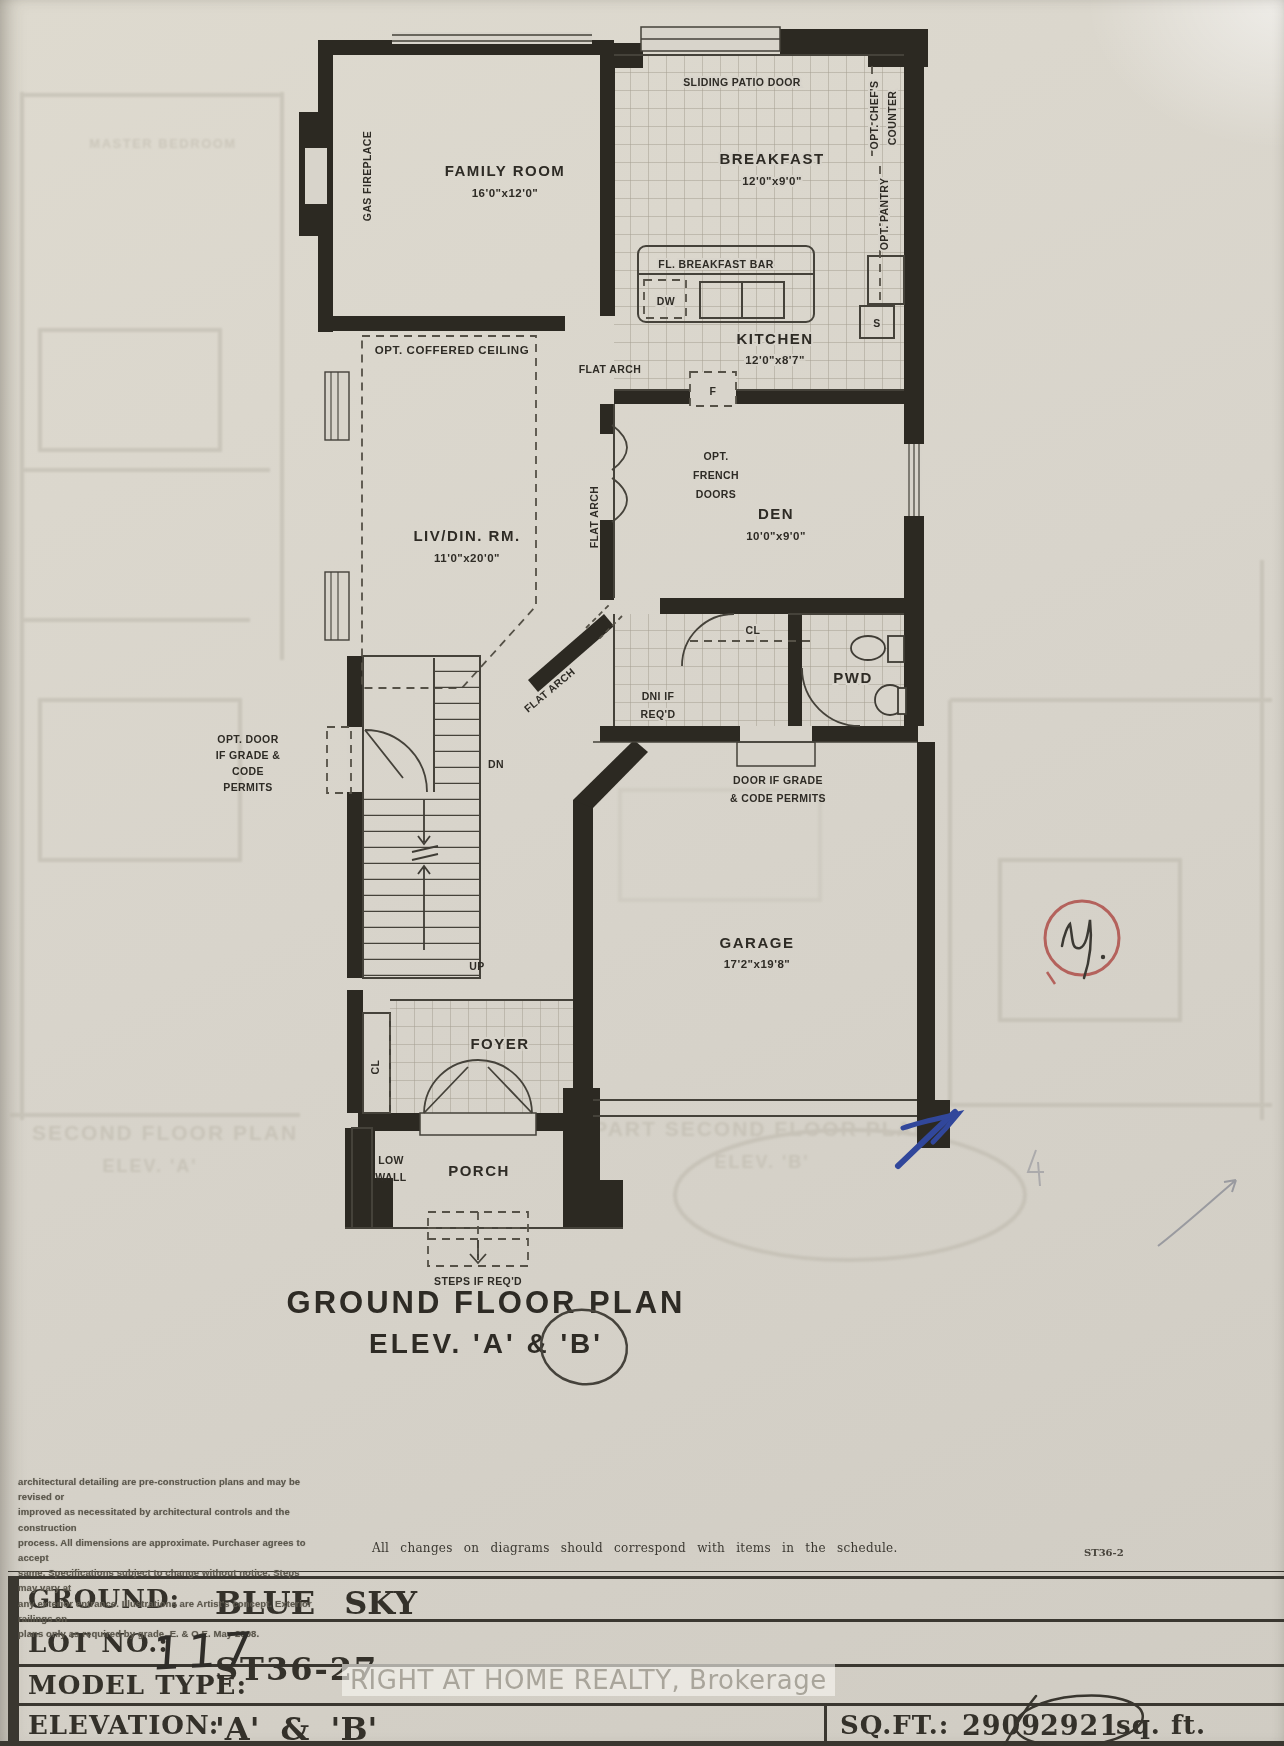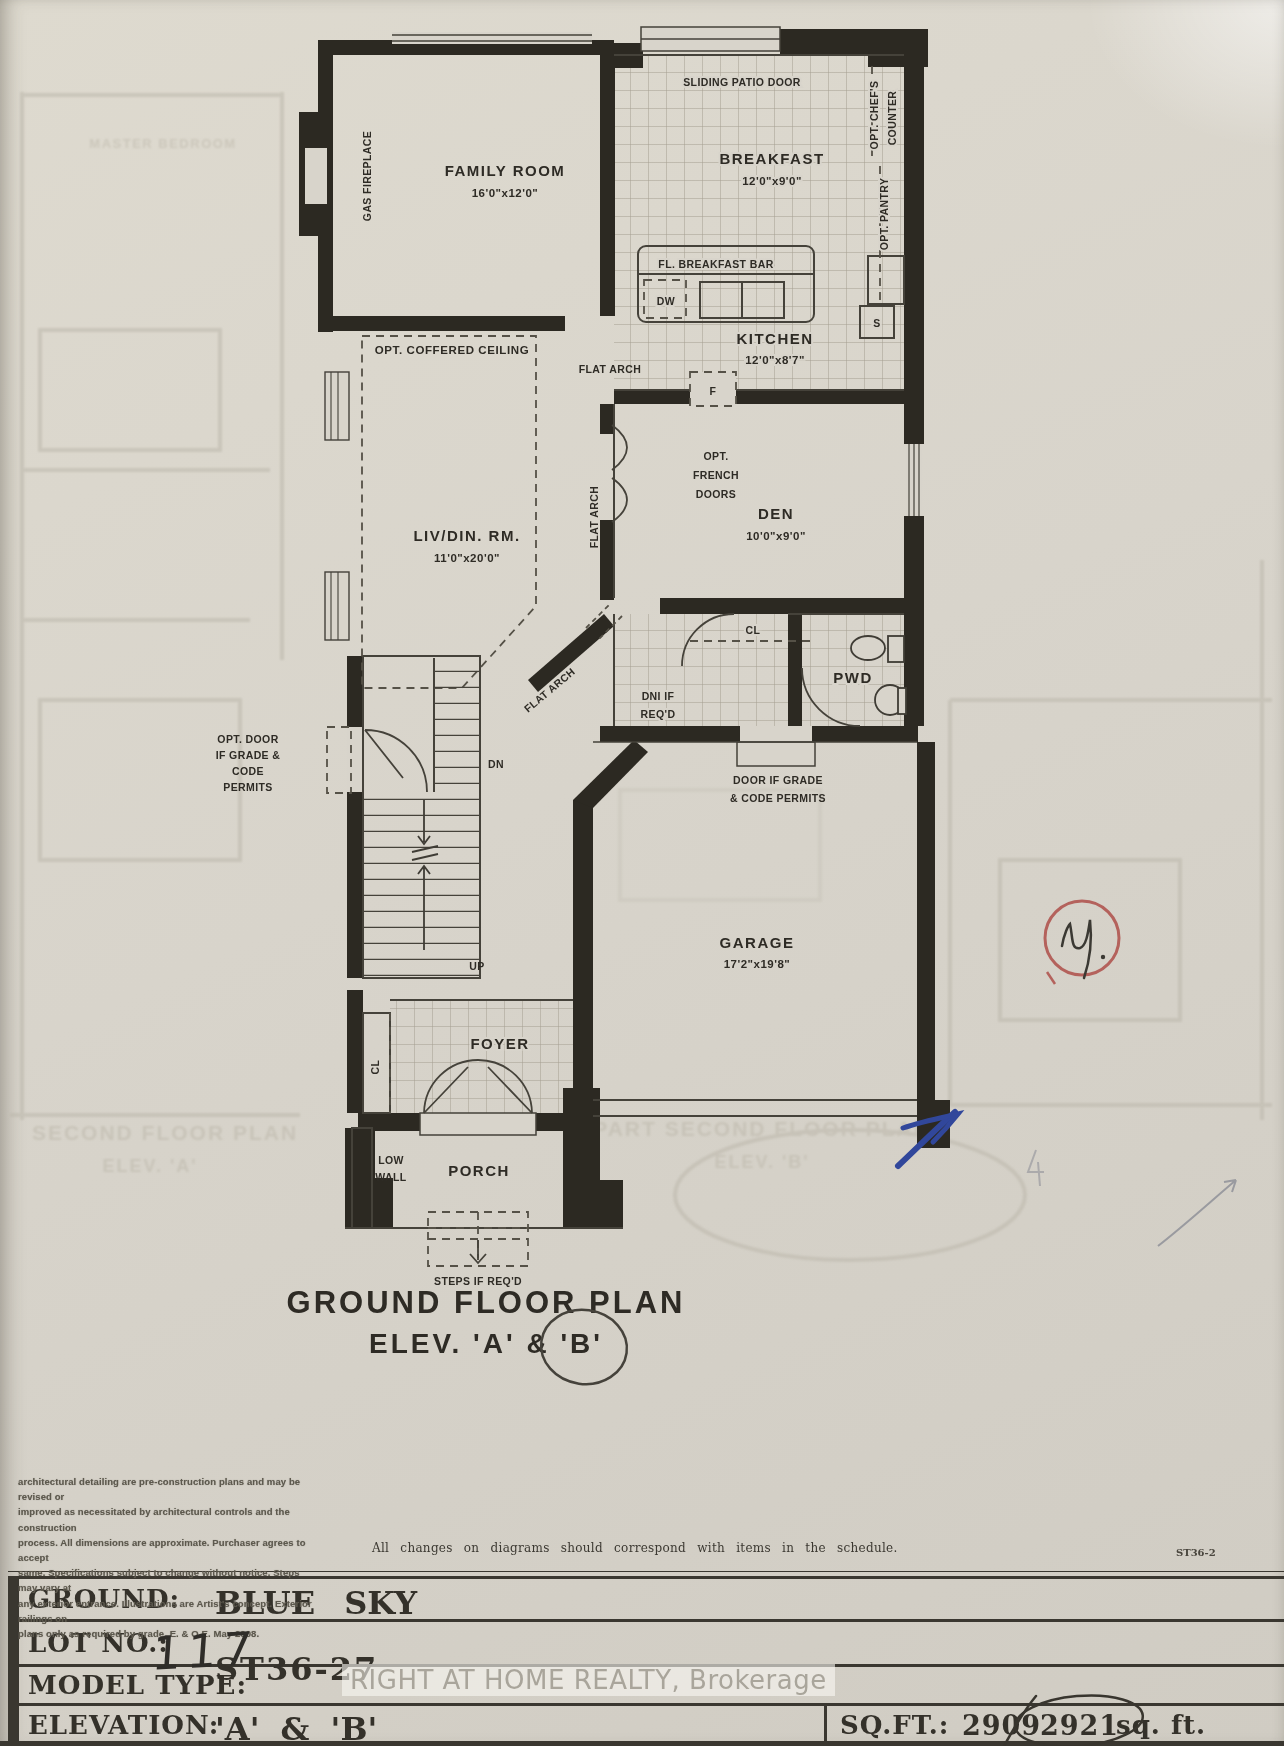--- a/index.html
+++ b/index.html
@@ -21,21 +21,21 @@
   .halo{paint-order:stroke;stroke:#d8d4cb;stroke-width:4px;}
   .gt{font-size:21px;letter-spacing:2px;fill:#bcb7aa;}
   .gt2{font-size:18px;letter-spacing:2px;fill:#bcb7aa;}
   .gt3{font-size:13px;letter-spacing:1.5px;fill:#bdb8ab;}
   
   .disclaimer{position:absolute;left:18px;top:1474px;width:300px;z-index:2;
     font-size:9.5px;line-height:15.2px;font-weight:bold;color:#5d594e;letter-spacing:.1px;
     text-shadow:0 0 1px rgba(93,89,78,.55);}
   .note{position:absolute;left:372px;top:1541px;z-index:2;font-family:"DejaVu Serif",serif;
     font-weight:normal;font-size:12px;color:#3b3831;word-spacing:7px;letter-spacing:.3px;}
-  .sheetcode{position:absolute;left:1176px;top:1547px;z-index:2;font-family:"DejaVu Serif",serif;
+  .sheetcode{position:absolute;left:1084px;top:1547px;z-index:2;font-family:"DejaVu Serif",serif;
     font-weight:bold;font-size:10px;color:#4a463e;}
   .schedule{position:absolute;left:0;top:0;width:1284px;height:1746px;z-index:1;
     font-family:"DejaVu Serif",serif;font-weight:bold;color:#34312a;}
   .hline{position:absolute;background:#3a3730;}
   .cell-label{position:absolute;left:28px;font-size:26px;letter-spacing:1px;}
   .cell-value{position:absolute;left:215px;font-size:32px;}
   .wm{position:absolute;left:310px;top:1664px;z-index:3;font-family:"DejaVu Sans",sans-serif;
     font-size:26px;color:#a9a59b;background:rgba(250,248,243,.6);padding:1px 8px;letter-spacing:.5px;white-space:nowrap;margin-left:32px;}
   .lot-hand{position:absolute;left:152px;top:1624px;z-index:3;font-family:"DejaVu Sans",sans-serif;
     font-size:46px;font-weight:normal;color:#2f2d29;transform:rotate(-3deg) skewX(-7deg);letter-spacing:6px;}

